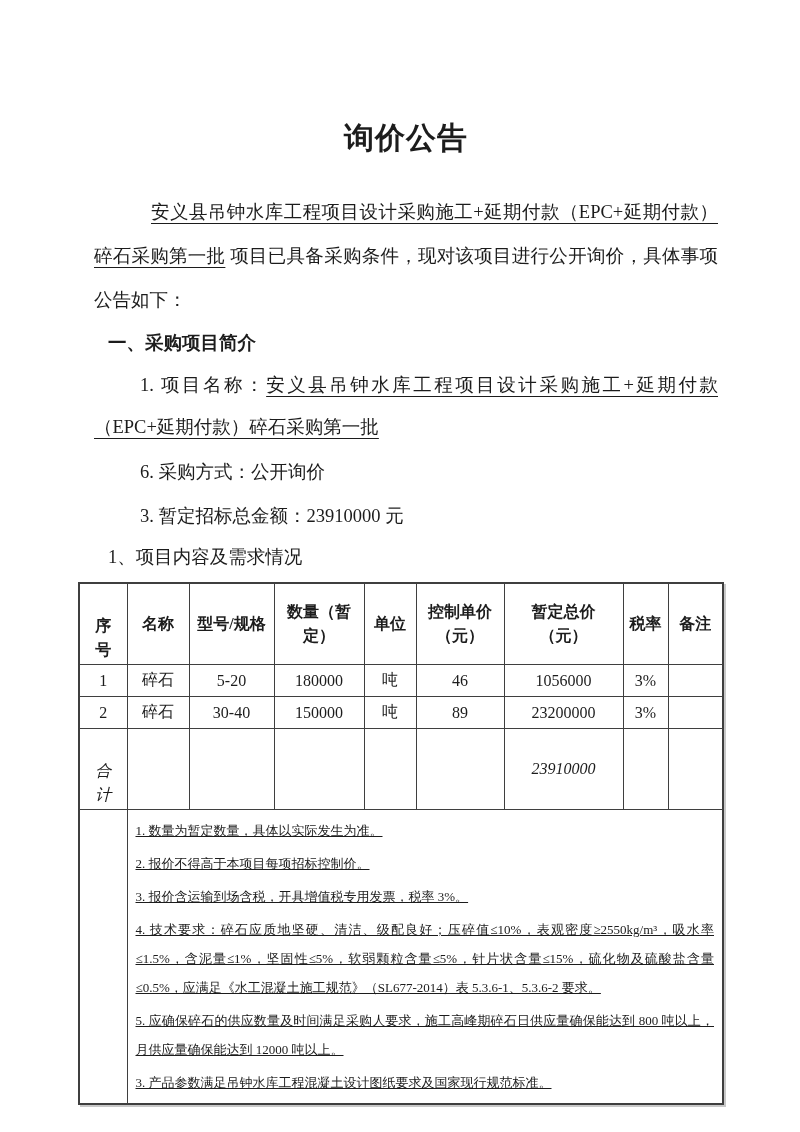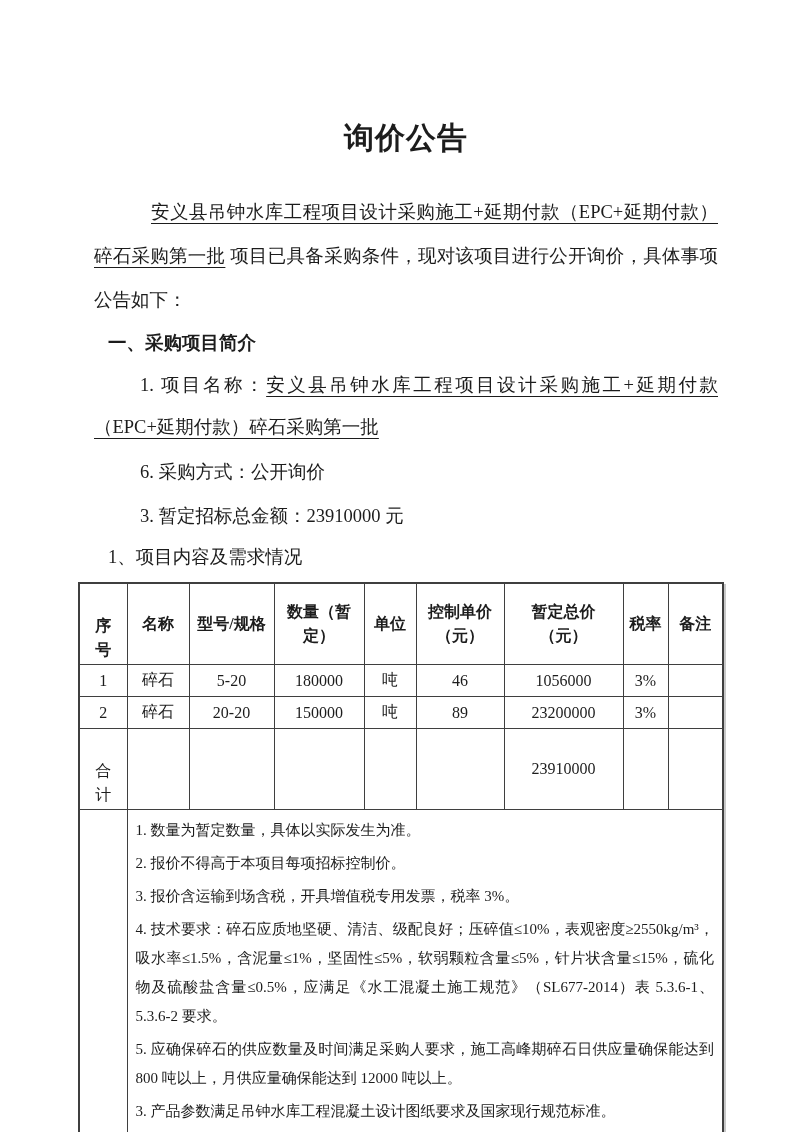--- a/index.html
+++ b/index.html
@@ -57,35 +57,36 @@
   }
   table.sheet th,table.sheet td{
     border:1px solid var(--border);
     text-align:center;vertical-align:middle;
     padding:2px 4px;
     overflow:hidden;
   }
   table.sheet th{font-weight:bold;line-height:24px;}
   tr.head-row{height:58px;}
   tr.data-row{height:32px;}
-  tr.total-row{height:40px;}
+  tr.total-row{height:40px;font-style:italic;}
   .vwrap{
     display:inline-block;
     width:1.1em;
     word-break:break-all;
     line-height:24px;
     margin-top:28px;
   }
   td.notes-cell{
     text-align:left;vertical-align:top;
     padding:7px 8px 8px 9px;
   }
   .note{
-    font-size:15px;line-height:29px;
+    font-size:13px;line-height:29px;
     text-align:justify;
+    text-decoration:underline;
   }
 </style>
 </head>
 <body>
 
 <div class="page">
   <div class="content">
 
     <h1 class="doc-title">询价公告</h1>
 
@@ -135,21 +136,21 @@
           <td>180000</td>
           <td>吨</td>
           <td>46</td>
           <td>1056000</td>
           <td>3%</td>
           <td></td>
         </tr>
         <tr class="data-row">
           <td>2</td>
           <td>碎石</td>
-          <td>20-20</td>
+          <td>30-40</td>
           <td>150000</td>
           <td>吨</td>
           <td>89</td>
           <td>23200000</td>
           <td>3%</td>
           <td></td>
         </tr>
         <tr class="total-row">
           <td><span class="vwrap">合计</span></td>
           <td></td>

